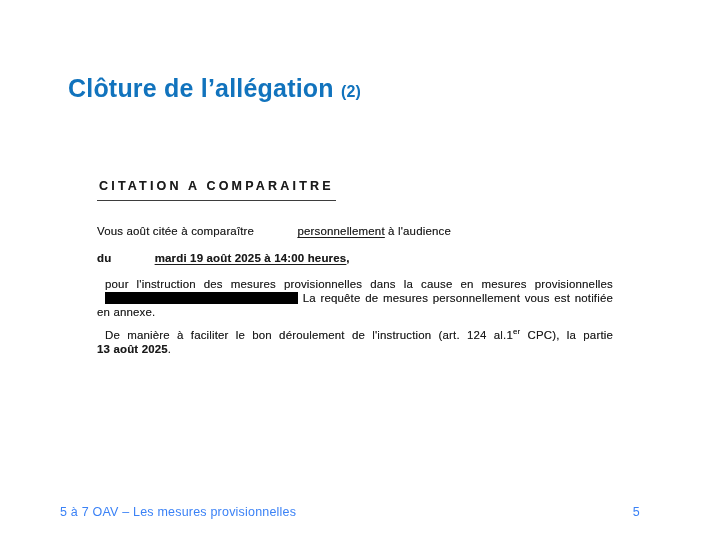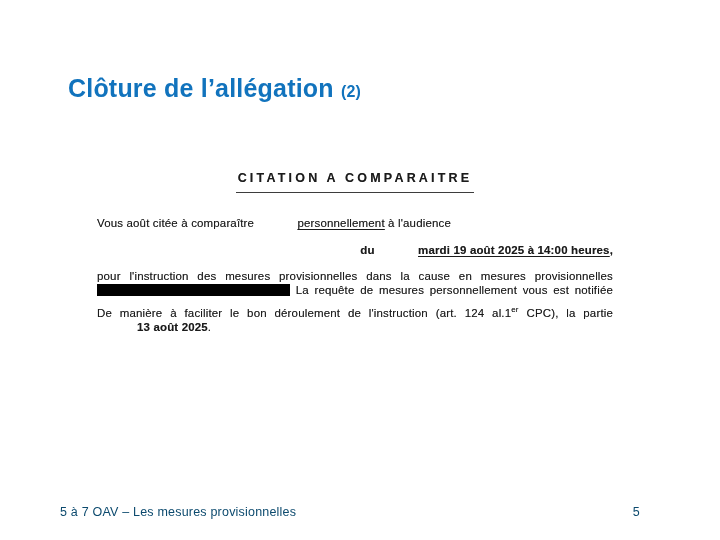--- a/index.html
+++ b/index.html
@@ -37,68 +37,69 @@
     position: absolute;
     left: 97px; top: 167px;
     width: 516px;
     color: #1b1b1b;
     font-size: 11.5px;
     line-height: 14px;
     letter-spacing: 0.15px;
     text-shadow: 0 0 0.5px rgba(0,0,0,0.45);
   }
   .scan-heading-wrap {
-    text-align: center;
-    margin: 4px 0 23px 0;
+    text-align: left;
+    margin: 12px 0 23px 0;
   }
   .scan-heading {
     display: inline-block;
     font-weight: bold;
     font-size: 12.5px;
     letter-spacing: 3.2px;
     padding: 0 2px 7px 2px;
     border-bottom: 1.5px solid #3d3d3d;
     white-space: nowrap;
   }
   .line { margin: 0; }
   .mt13 { margin-top: 13px; }
   .mt12 { margin-top: 12px; }
   .mt9  { margin-top: 9px; }
   .center-bold {
-    text-align: right;
+    text-align: left;
     font-weight: bold;
     white-space: nowrap;
   }
   .stretch {
     text-align: justify;
     text-align-last: justify;
+    margin-left: 8px;
   }
   .u { text-decoration: underline; text-underline-offset: 2px; padding-left: 40px; }
   .scan sup {
     font-size: 8px;
     line-height: 0;
     vertical-align: super;
   }
   .redaction {
     display: inline-block;
     width: 193px;
     height: 12px;
     background: #000000;
     vertical-align: -2px;
   }
-  .bold { font-weight: bold; margin-left: 40px; }
+  .bold { font-weight: bold; }
 
   
   .footer {
     position: absolute;
     left: 60px; right: 44px; top: 505px;
     display: flex;
     justify-content: space-between;
     align-items: baseline;
-    color: #0c4a6e;
+    color: #3b82f6;
     font-size: 12.5px;
     letter-spacing: 0.2px;
   }
 </style>
 </head>
 <body>
 
 <div class="slide">
 
   <h1 class="slide-title"><span>Clôture de l’allégation</span> <span class="suffix">(2)</span></h1>
@@ -110,20 +111,21 @@
     </div>
 
     <p class="line"><span>Vous août citée à comparaître </span><span class="u">personnellement</span><span> à l'audience</span></p>
 
     <p class="line mt13 center-bold"><span>du </span><span class="u">mardi 19 août 2025 à 14:00 heures</span><span>,</span></p>
 
 
     <div>
       <p class="line mt12 stretch">pour l'instruction des mesures provisionnelles dans la cause en mesures provisionnelles</p>
       <p class="line stretch"><span class="redaction"></span> <span>La requête de mesures personnellement vous est notifiée</span></p>
+      <p class="line">en annexe.</p>
     </div>
 
     <div>
       <p class="line mt9 stretch"><span>De manière à faciliter le bon déroulement de l'instruction (art. 124 al.1</span><sup>er</sup><span> CPC), la partie</span></p>
       <p class="line"><span class="bold">13 août 2025</span><span>.</span></p>
     </div>
 
   </div>
 
   <div class="footer">

